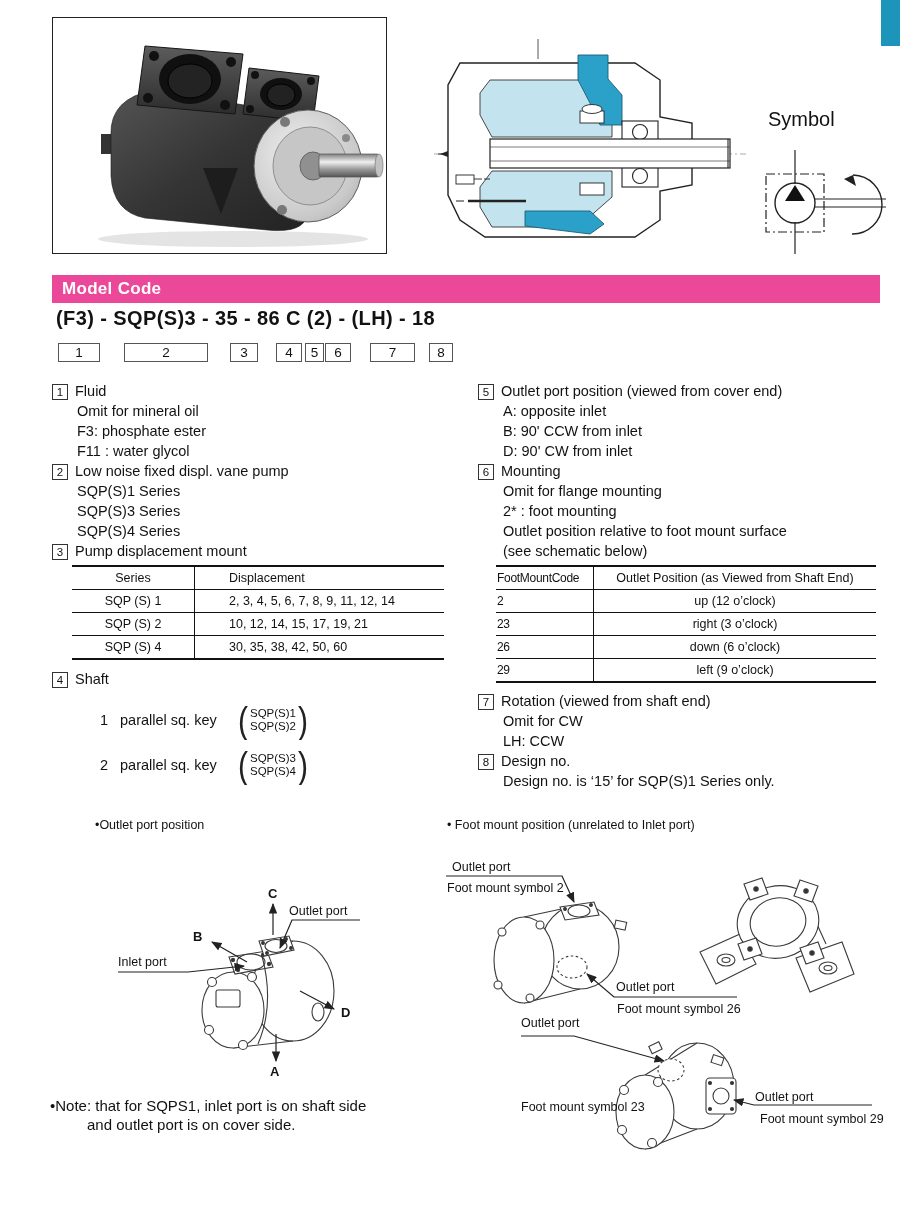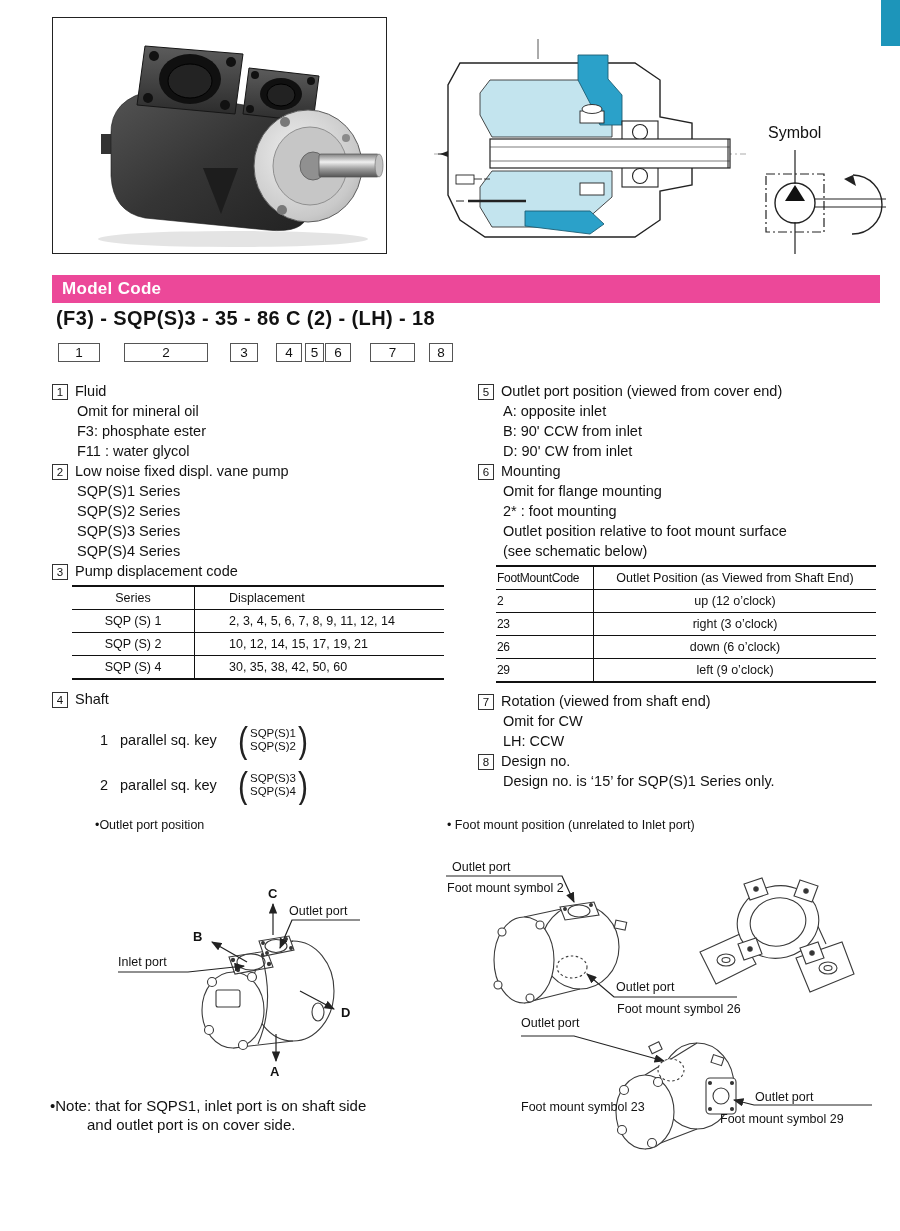--- a/index.html
+++ b/index.html
@@ -131,21 +131,21 @@
       <rect x="150" y="158" width="24" height="12" fill="#fff" stroke="#222" stroke-width="0.9"></rect>
       <rect x="26" y="150" width="18" height="9" fill="#fff" stroke="#222" stroke-width="0.9"></rect>
       <path d="M44,154 l8,0 m2,0 l6,0" stroke="#222" stroke-width="0.9"></path>
       <path d="M38,176 l58,0" stroke="#222" stroke-width="2.4"></path>
       <path d="M34,176 l-8,0" stroke="#222" stroke-width="1" marker-end="none"></path>
       <path d="M8,129 l10,0" stroke="#222" stroke-width="0.9"></path>
       <path d="M18,126 l-8,3 8,3 z" fill="#222"></path>
     </svg>
   </div>
 
-  <div class="abs small-lbl" style="left:768px;top:124px;font-size:16px;">Symbol</div>
+  <div class="abs small-lbl" style="left:768px;top:108px;font-size:20px;">Symbol</div>
   <div class="abs" style="left:752px;top:146px;width:140px;height:112px;">
     <svg width="140" height="112" viewBox="0 0 140 112">
       <rect x="14" y="28" width="58" height="58" fill="none" stroke="#222" stroke-width="1.2" stroke-dasharray="9 3 2 3"></rect>
       <circle cx="43" cy="57" r="20" fill="#fff" stroke="#222" stroke-width="1.4"></circle>
       <polygon points="43,39 33,55 53,55" fill="#111"></polygon>
       <path d="M43,4 L43,38 M43,76 L43,108" stroke="#222" stroke-width="1.2"></path>
       <path d="M63,53 L134,53 M63,61 L134,61" stroke="#222" stroke-width="1.2"></path>
       <path d="M100,88 A27,27 0 0 0 101,29" fill="none" stroke="#222" stroke-width="1.4"></path>
       <polygon points="101,29 92,33 104,40" fill="#222"></polygon>
     </svg>
@@ -173,29 +173,28 @@
         <div class="sub">Omit for mineral oil</div>
         <div class="sub">F3: phosphate ester</div>
         <div class="sub">F11 : water glycol</div>
       </div>
     </div>
     <div class="itm">
       <span class="mk">2</span>
       <div class="ibody">
         <div>Low noise fixed displ. vane pump</div>
         <div class="sub">SQP(S)1 Series</div>
-        <div class="sub">SQP(S)2 Series</div>
         <div class="sub">SQP(S)3 Series</div>
         <div class="sub">SQP(S)4 Series</div>
       </div>
     </div>
     <div class="itm">
       <span class="mk">3</span>
       <div class="ibody">
-          <div>Pump displacement code</div>
+          <div>Pump displacement mount</div>
         </div>
     </div>
 
     <table class="dtab">
       <tbody>
           <tr>
             <th class="c1">Series</th>
           <th class="c2">Displacement</th>
           </tr>
       <tr>
@@ -418,20 +417,20 @@
   <div class="abs dir-lbl" style="left:341px;top:1005px;">D</div>
   <div class="abs dir-lbl" style="left:270px;top:1064px;">A</div>
 
   <div class="abs small-lbl" style="left:452px;top:860px;">Outlet port</div>
   <div class="abs small-lbl" style="left:447px;top:881px;">Foot mount symbol 2</div>
   <div class="abs small-lbl" style="left:616px;top:980px;">Outlet port</div>
   <div class="abs small-lbl" style="left:617px;top:1002px;">Foot mount symbol 26</div>
   <div class="abs small-lbl" style="left:521px;top:1016px;">Outlet port</div>
   <div class="abs small-lbl" style="left:521px;top:1100px;">Foot mount symbol 23</div>
   <div class="abs small-lbl" style="left:755px;top:1090px;">Outlet port</div>
-  <div class="abs small-lbl" style="left:720px;top:1112px;text-align:right;">Foot mount symbol 29</div>
+  <div class="abs small-lbl" style="left:760px;top:1112px;text-align:right;">Foot mount symbol 29</div>
 
   <div class="abs note">
     <div>•Note: that for SQPS1, inlet port is on shaft side</div>
     <div class="n2">and outlet port is on cover side.</div>
   </div>
 
 </div>
 
 </body></html>

